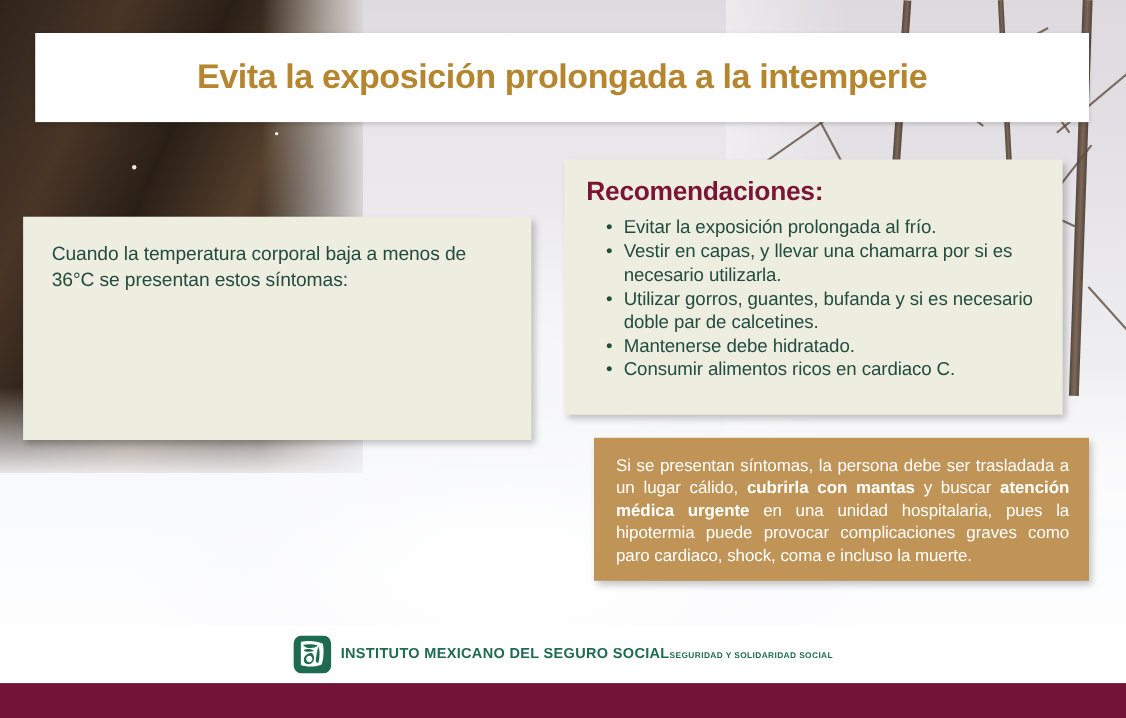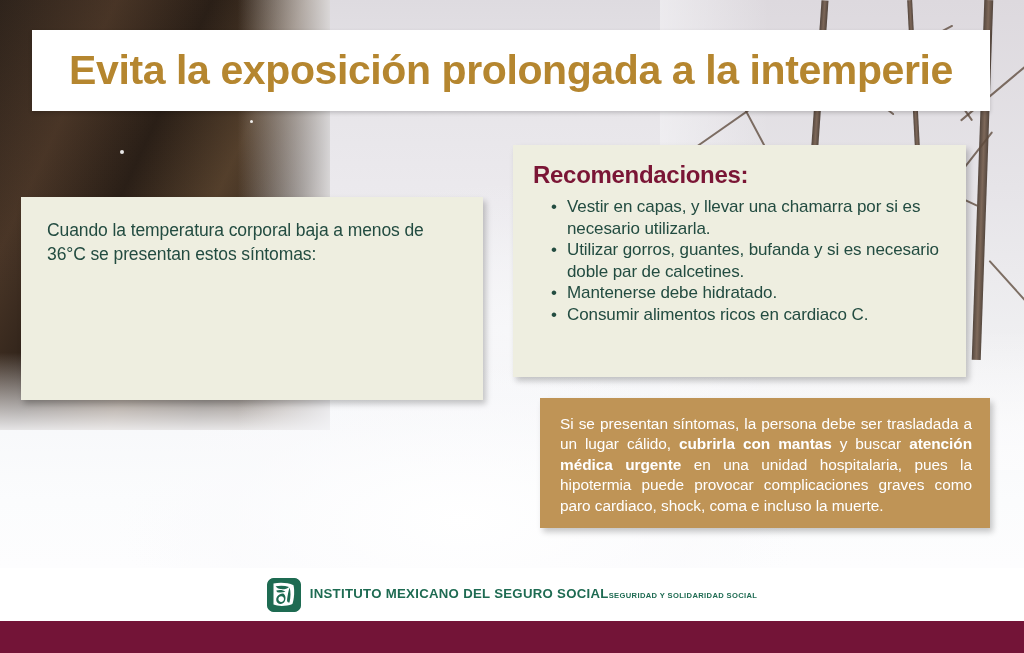--- a/index.html
+++ b/index.html
@@ -47,21 +47,21 @@
   .snowflake { position:absolute; background:#ffffff; border-radius:50%; opacity:.9; }
 
   
   .banner {
     position:absolute; left:32px; top:30px; width:958px; height:81px;
     background:#ffffff;
     box-shadow:0 2px 4px rgba(0,0,0,.18);
     display:flex; flex-direction:column; align-items:center; justify-content:center;
   }
   .banner-title {
-    font-size:41px; font-weight:bold; color:#b5862f;
+    font-size:31px; font-weight:bold; color:#b5862f;
     letter-spacing:-0.4px; line-height:1.05; white-space:nowrap;text-align:right;
   }
   .banner-sub {
     font-size:15.5px; color:#234c41; margin-top:6px;
     letter-spacing:-0.15px; white-space:nowrap;
   }
 
   
   .card-cream {
     position:absolute;
@@ -168,20 +168,21 @@
     <div class="banner-title">Evita la exposición prolongada a la intemperie</div>
   </div>
 
   <div class="card-cream" id="symptoms-card">
     <div class="sym-intro">Cuando la temperatura corporal baja a menos de 36°C se presentan estos síntomas:</div>
   </div>
 
   <div class="card-cream" id="recommend-card">
     <div class="rec-title">Recomendaciones:</div>
     <ul class="bullet-list">
+        <li>Evitar la exposición prolongada al frío.</li>
         <li>Vestir en capas, y llevar una chamarra por si es necesario utilizarla.</li>
         <li>Utilizar gorros, guantes, bufanda y si es necesario doble par de calcetines.</li>
         <li>Mantenerse debe hidratado.</li>
         <li>Consumir alimentos ricos en cardiaco C.</li>
       </ul>
   </div>
 
   <div id="alert-card">
     <p class="alert-text"><span>Si se presentan síntomas, la persona debe ser trasladada a un lugar cálido, </span><b>cubrirla con mantas</b><span> y buscar </span><b>atención médica urgente</b><span> en una unidad hospitalaria, pues la hipotermia puede provocar complicaciones graves como paro cardiaco, shock, coma e incluso la muerte.</span></p>
   </div>

